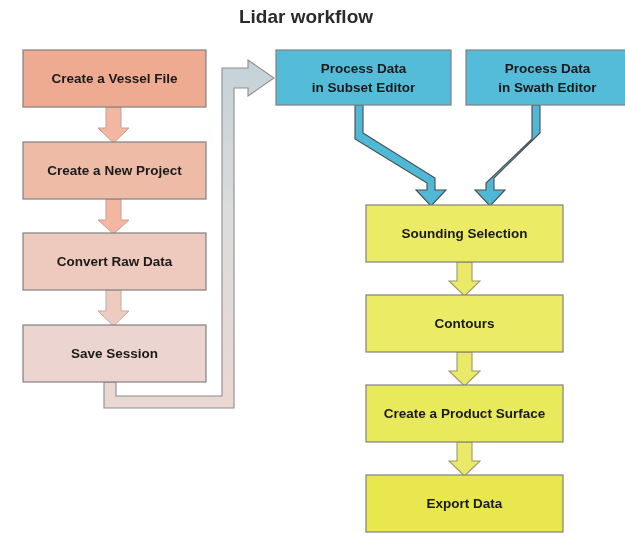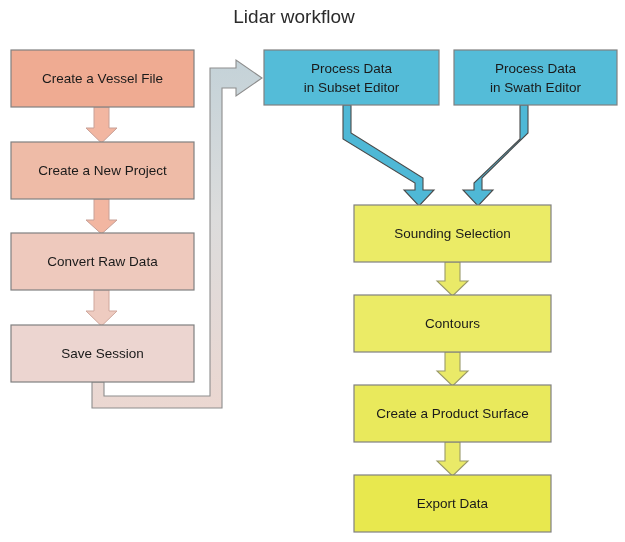--- a/index.html
+++ b/index.html
@@ -9,24 +9,25 @@
   }
   body {
     width: 625px;
     height: 542px;
     font-family: "Liberation Sans", sans-serif;
     overflow: hidden;
     position: relative;
   }
   #diagram-root {
     position: absolute;
-    left: 4px;
+    left: 16px;
     top: 0;
     width: 595px;
     height: 542px;
+    font-weight: bold;
   }
   svg#workflow-svg {
     display: block;
     width: 625px;
     height: 542px;
   }
   .node-label {
     font-family: "Liberation Sans", sans-serif;
     font-size: 13.5px;
     fill: #1a1a1a;

